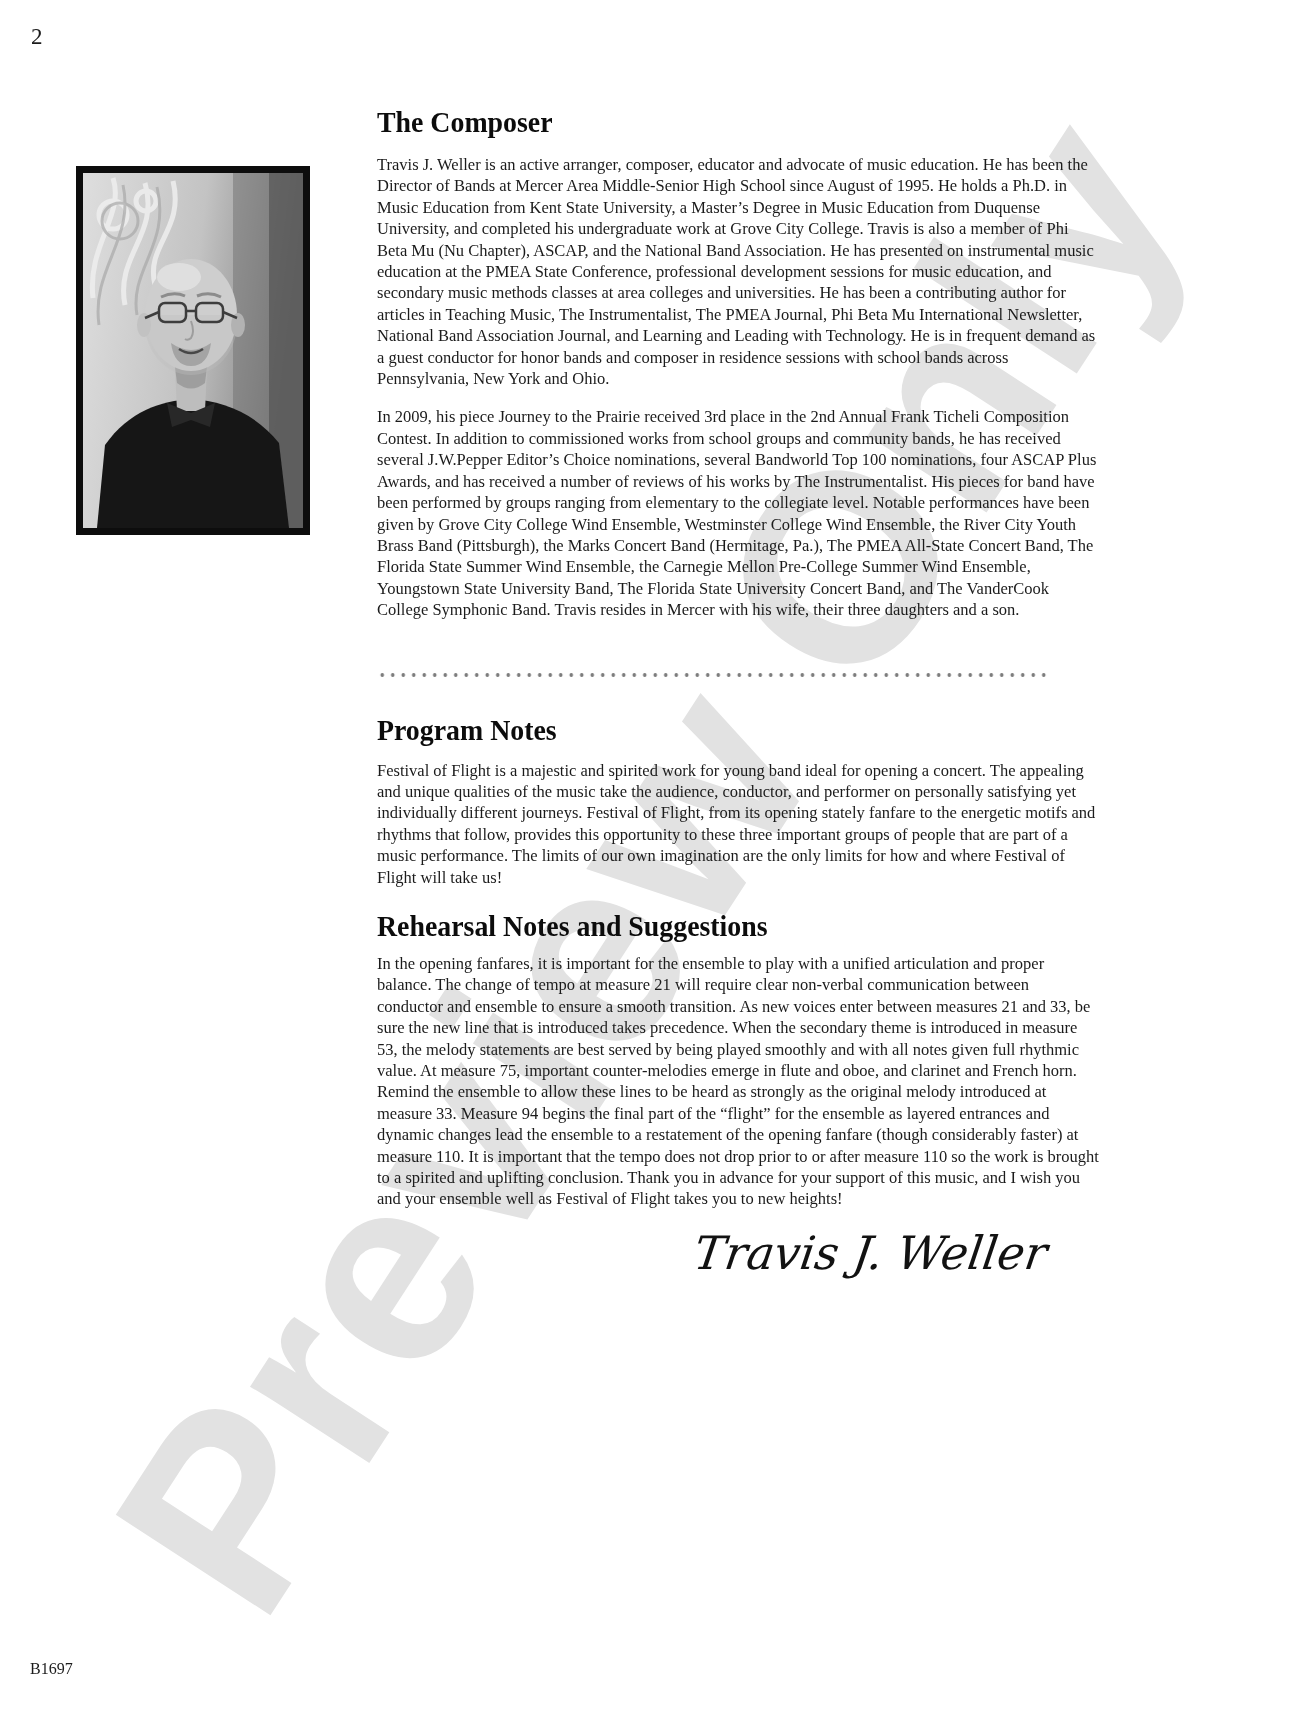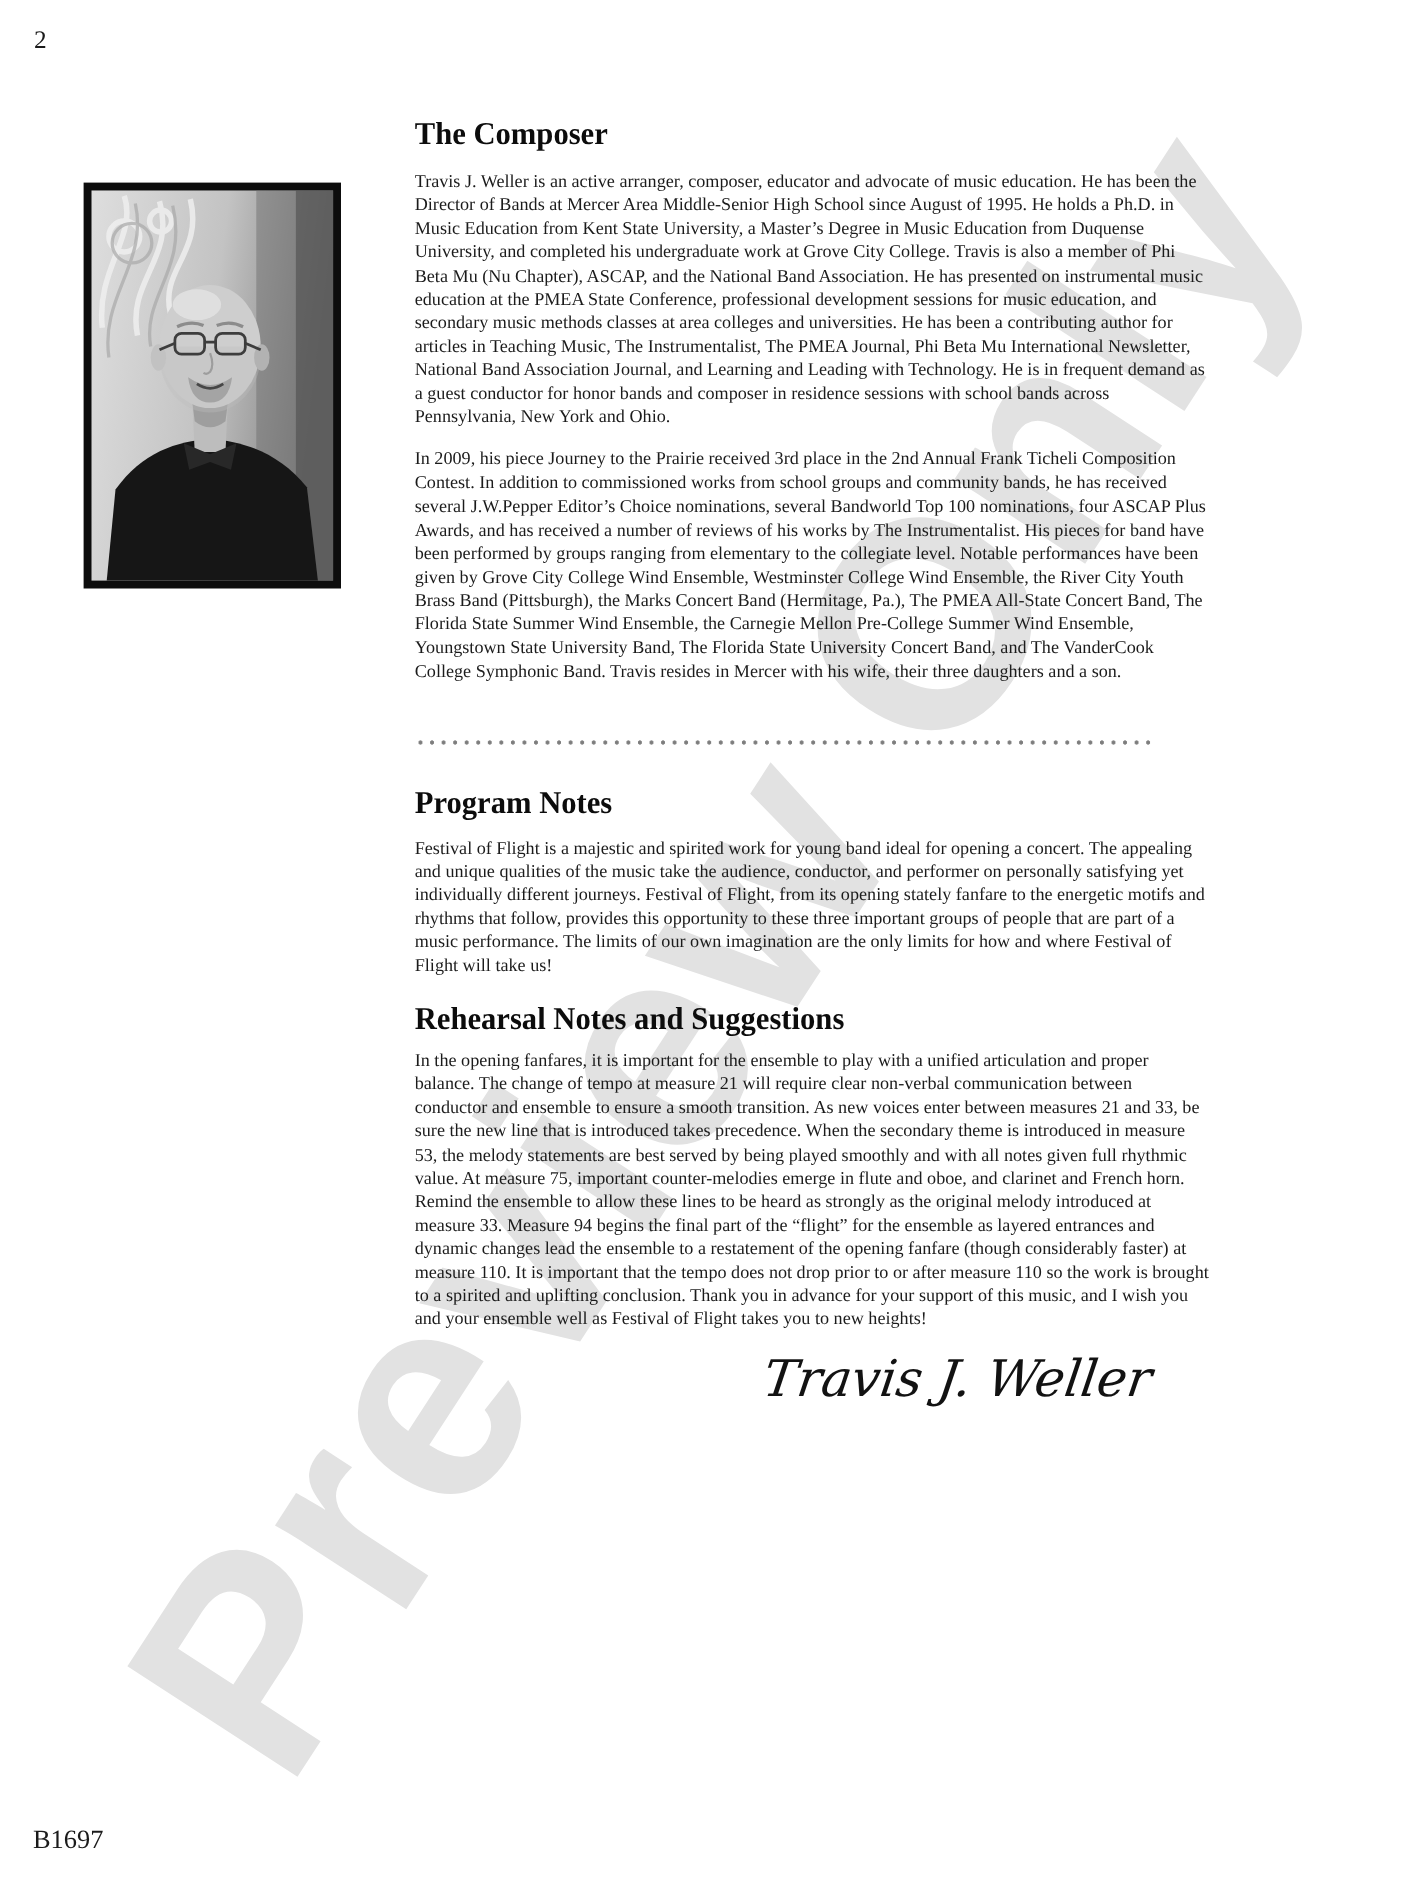--- a/index.html
+++ b/index.html
@@ -23,21 +23,21 @@
     white-space:nowrap;
     z-index:0;
     user-select:none;
   }
   .page-number {
     position:absolute; left:31px; top:24px;
     font-size:23px; z-index:2;
   }
   .catalog-number {
     position:absolute; left:30px; top:1660px;
-    font-size:24px; z-index:2;
+    font-size:16px; z-index:2;
   }
   .photo-frame {
     position:absolute; left:76px; top:166px;
     width:234px; height:369px;
     background:#0d0d0d;
     padding:7px; box-sizing:border-box;
     z-index:1;
   }
   .photo-frame svg { display:block; width:100%; height:100%; }
   .content {

